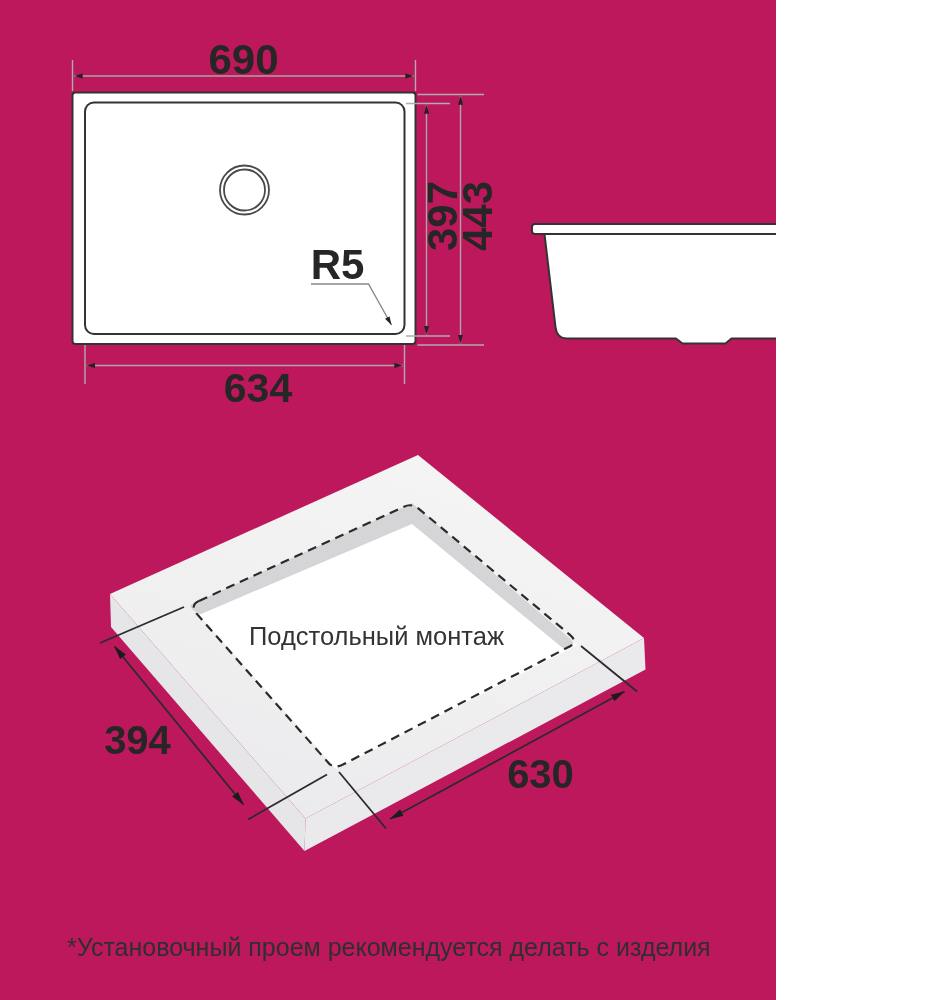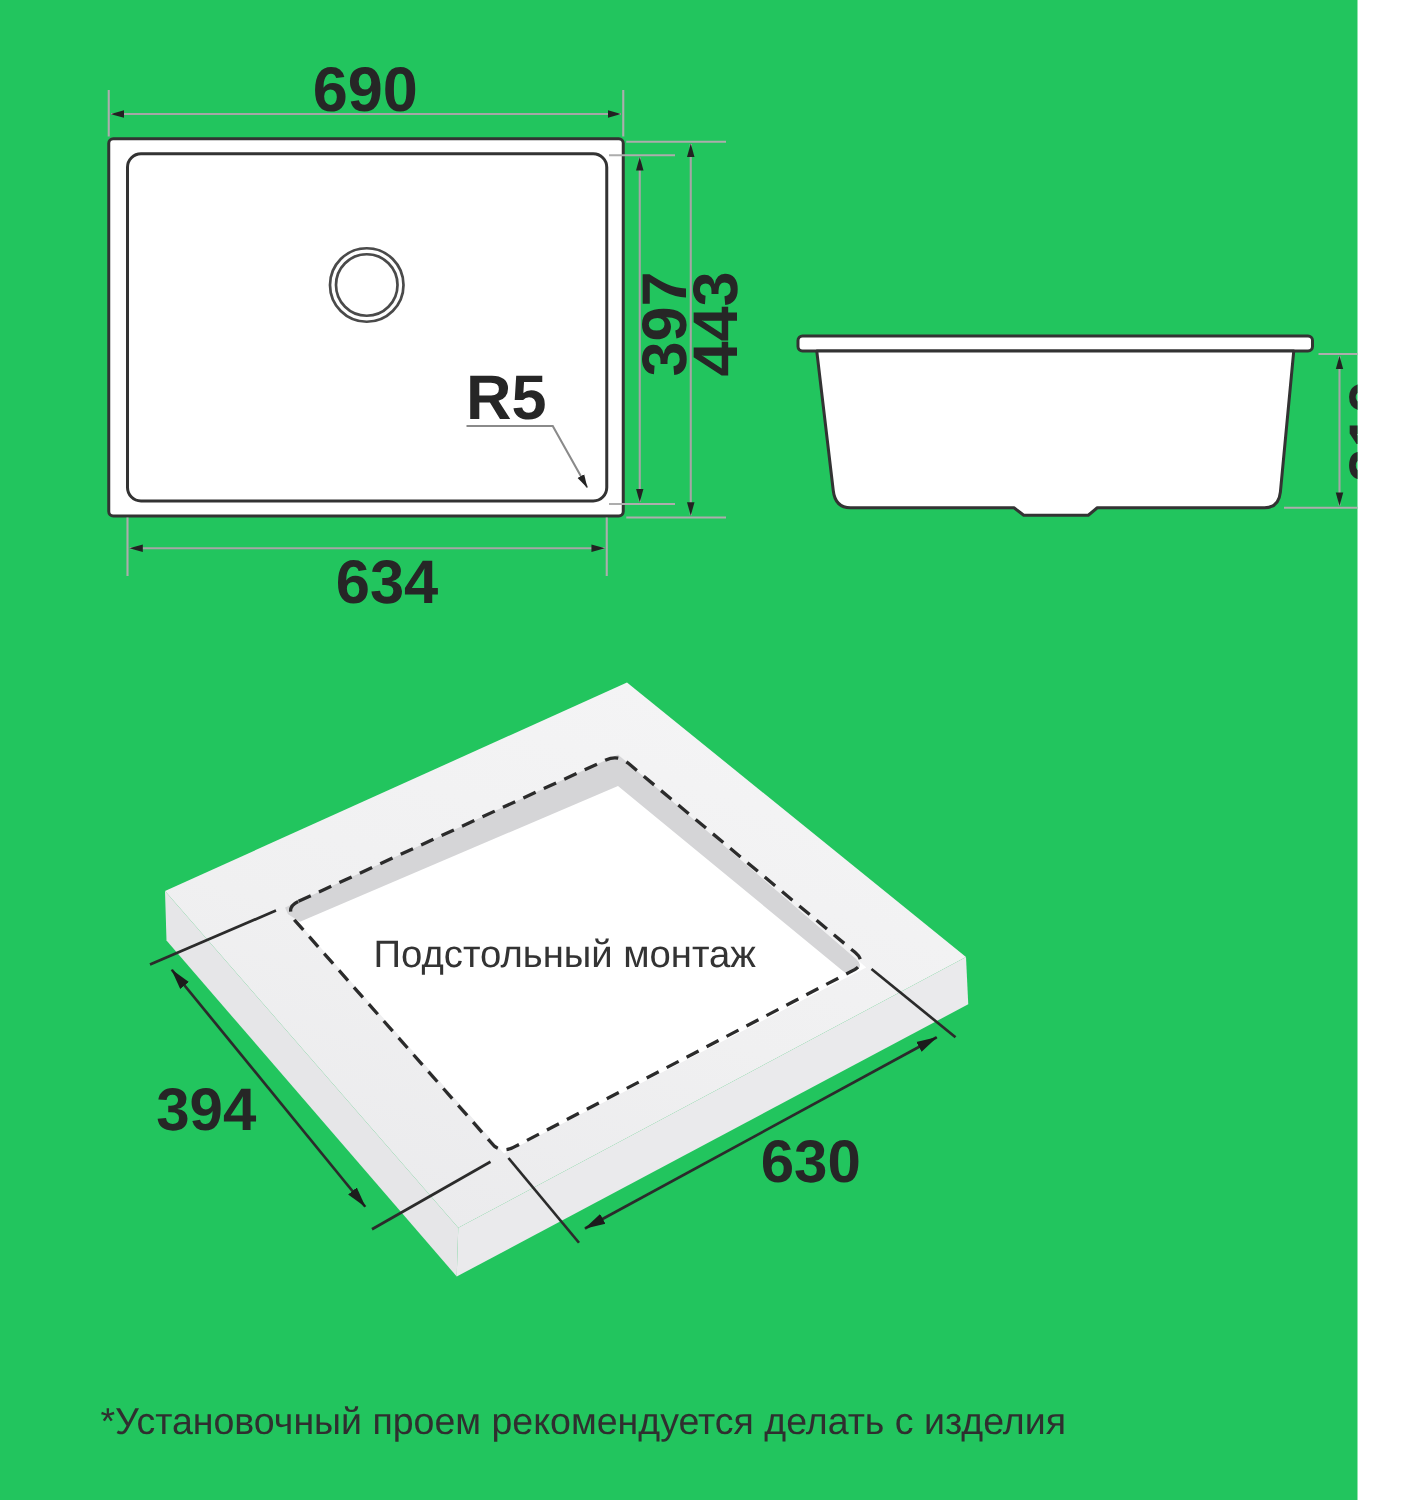--- a/index.html
+++ b/index.html
@@ -1,16 +1,16 @@
 <!DOCTYPE html>
 <html><head>
 <meta charset="utf-8">
 <style>
   html,body{margin:0;padding:0;background:#ffffff;}
-  #page{width:905px;height:1000px;position:relative;background:#22c55e;overflow:hidden;}
+  #page{width:776px;height:1000px;position:relative;background:#be185d;overflow:hidden;}
   svg{display:block;}
   text{font-family:"Liberation Sans",sans-serif;}
 </style>
 </head>
 <body>
 
 <div id="page">
 <svg width="948" height="1000" viewBox="0 0 948 1000" xmlns="http://www.w3.org/2000/svg">
 <defs>
   <marker id="ah" viewBox="0 0 9 6" refX="8.7" refY="3" markerWidth="9" markerHeight="6" markerUnits="userSpaceOnUse" orient="auto-start-reverse">

